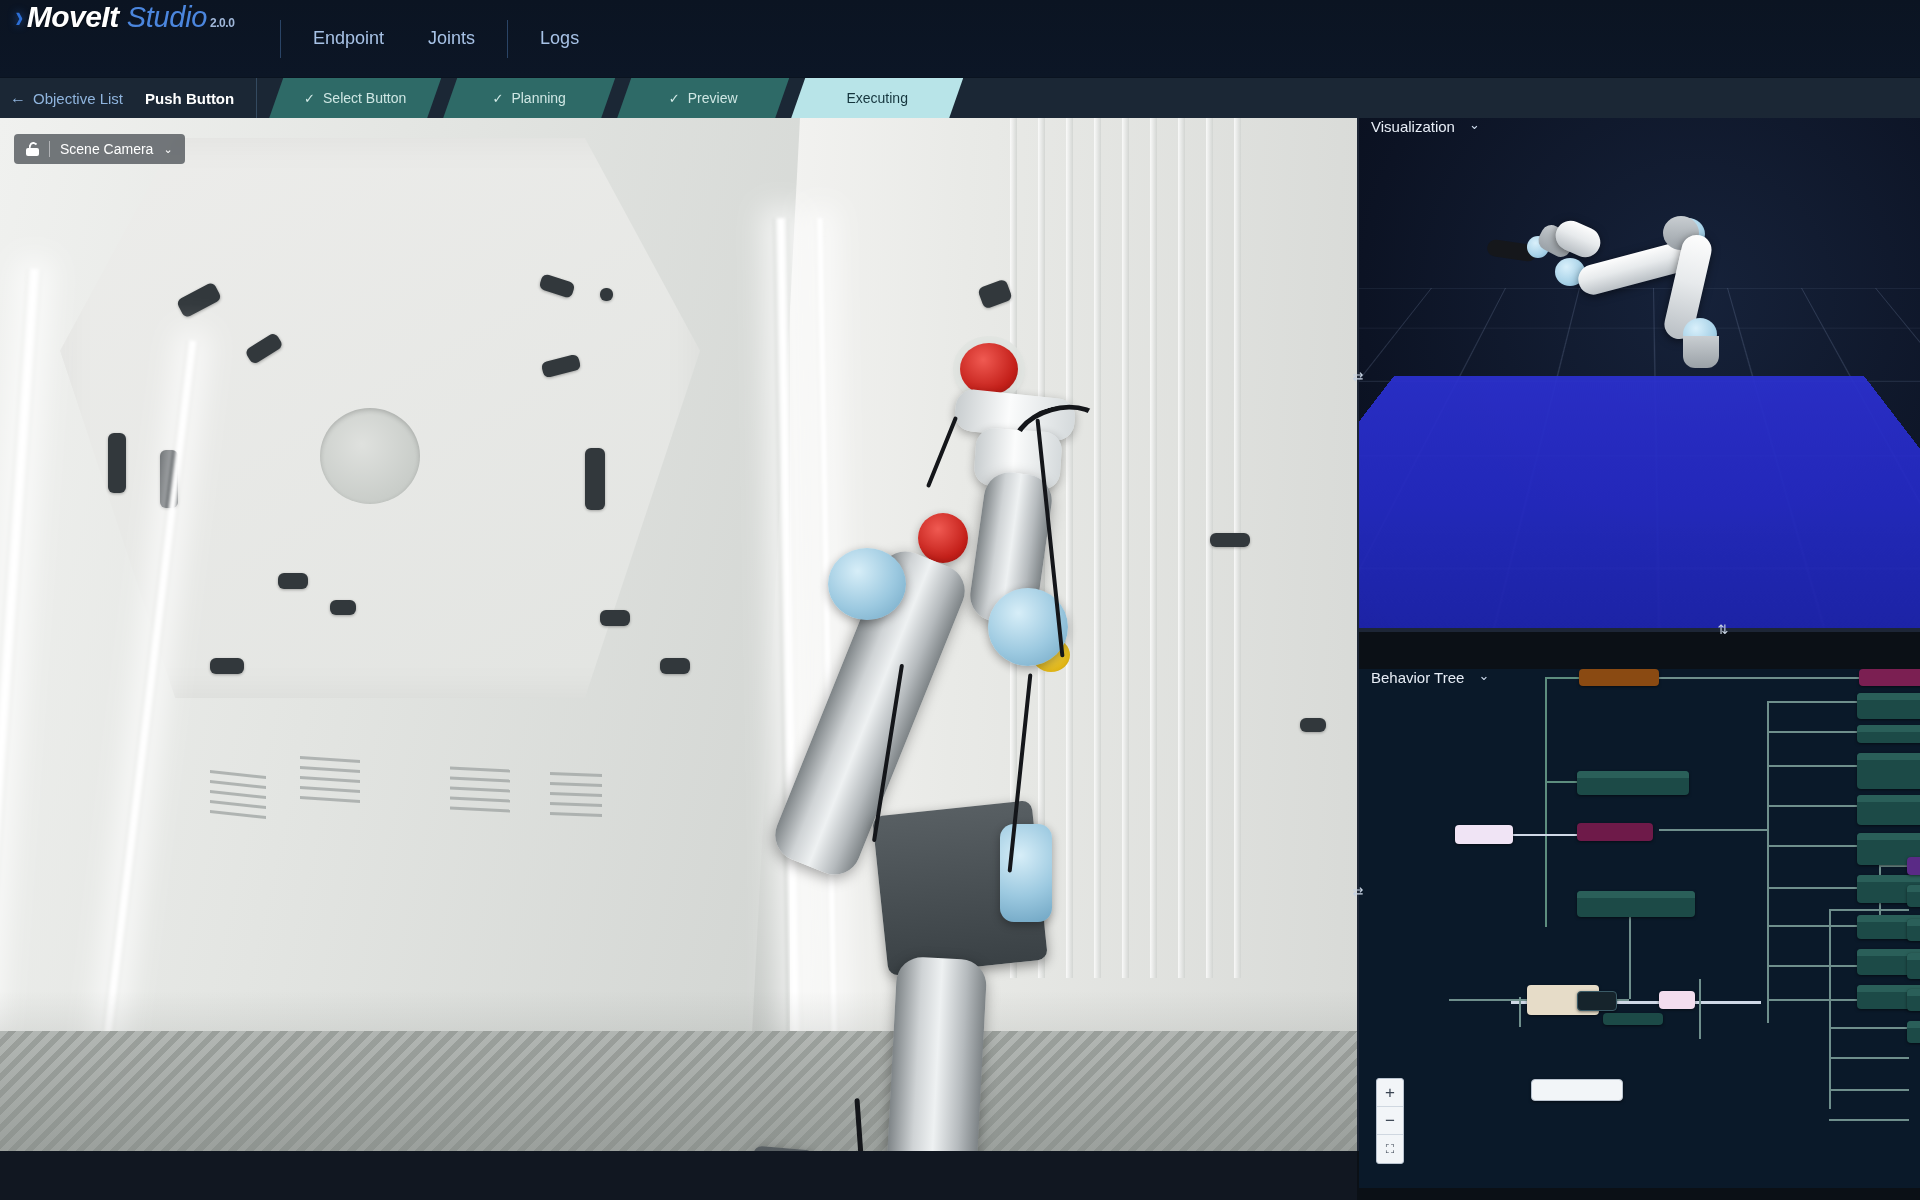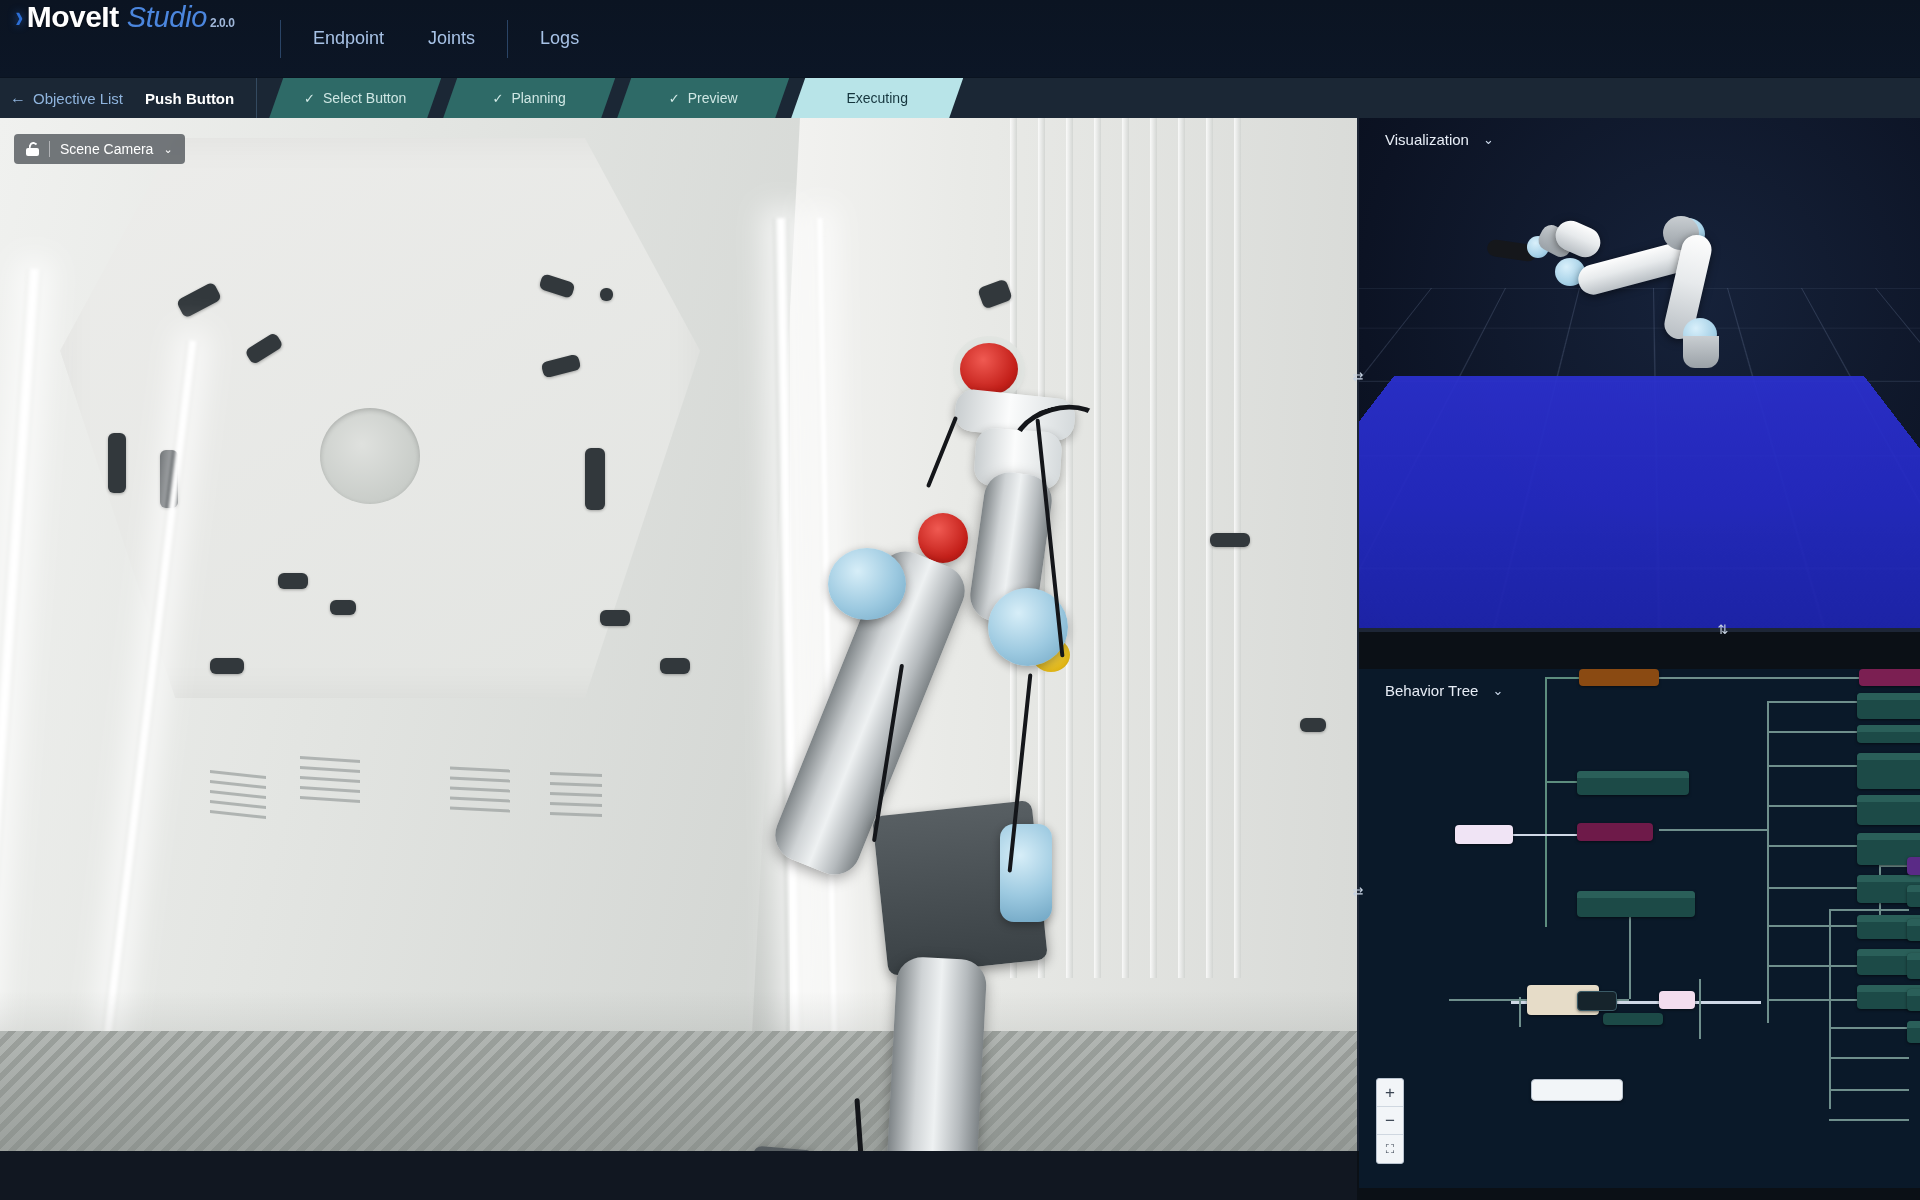--- a/index.html
+++ b/index.html
@@ -22,21 +22,21 @@
   .logo-wrap {
     display: flex; align-items: baseline; padding-left: 14px; width: 270px;
     height: 78px;
   }
   .logo-chev {
     color: #2d6fd6; font-size: 32px; font-weight: bold;
     line-height: 1; transform: scaleX(0.75); margin-right: 2px;
     text-shadow: 0 0 10px rgba(45,111,214,0.8);
   }
   .logo-moveit {
-    color: #ffffff; font-size: 30px; font-weight: 800; 
+    color: #ffffff; font-size: 30px; font-weight: 800; font-style: italic;
     letter-spacing: -0.5px; text-shadow: 0 1px 2px rgba(0,0,0,0.7);
   }
   .logo-studio {
     color: #4b86de; font-size: 29px; font-weight: 400; font-style: italic;
     margin-left: 8px; letter-spacing: -0.3px;
   }
   .logo-ver {
     color: #9fb6d8; font-size: 12px; font-weight: 700; margin-left: 3px;
     letter-spacing: -0.5px;
   }
@@ -234,21 +234,21 @@
   }
   .vz-joint {
     position: absolute; border-radius: 50%;
     background: radial-gradient(circle at 38% 32%, #d9f0fb, #a8d2e8 60%, #7fb0cc);
   }
   .vz-grey { position: absolute; border-radius: 10px; background: linear-gradient(180deg,#c9ced2,#9aa1a7); }
   .vz-black { position: absolute; border-radius: 5px; background: #15171b; }
 
   .panel-header {
     position: absolute; left: 0; top: 0; width: 100%; height: 42px;
-    display: flex; align-items: center; gap: 14px; padding-left: 26px;
+    display: flex; gap: 14px; padding-left: 12px;
     color: #e7edf6; font-size: 15px; z-index: 5; cursor: pointer;
   }
   .panel-header .chev { color: #cfdcee; font-size: 13px; }
 
   .bt-panel {
     position: absolute; left: 1359px; top: 632px; width: 561px; height: 519px;
     background: #0b1a2b; overflow: hidden; margin-top: 37px;
   }
   .bt-canvas { position: absolute; inset: 0; background: #0a1929; }
 

